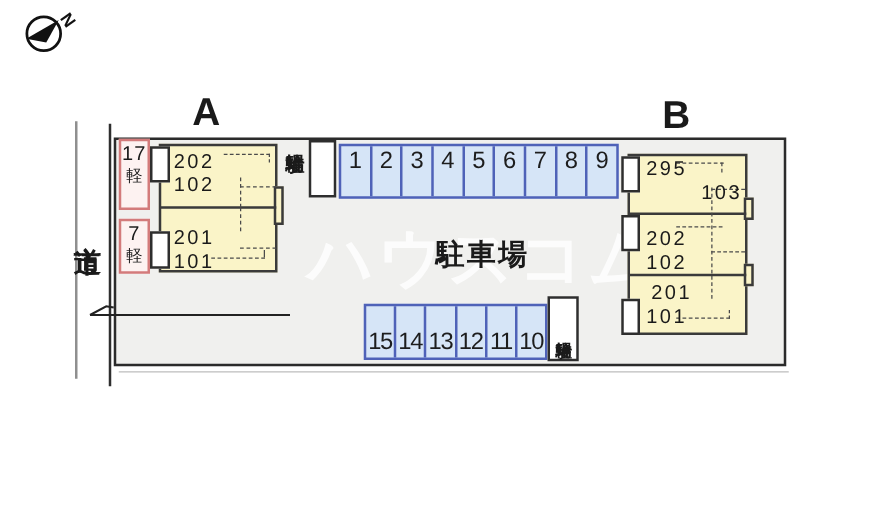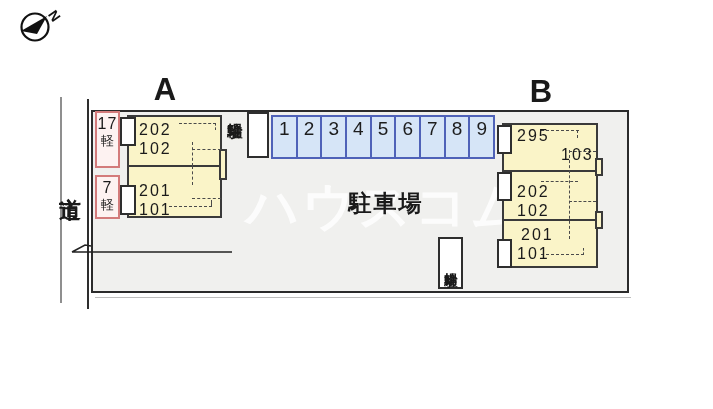--- a/index.html
+++ b/index.html
@@ -101,20 +101,28 @@
     <div class="cell">2</div>
     <div class="cell">3</div>
     <div class="cell">4</div>
     <div class="cell">5</div>
     <div class="cell">6</div>
     <div class="cell">7</div>
     <div class="cell">8</div>
     <div class="cell">9</div>
   </div>
 
+  <div class="abs spaces bottom-row" style="left:291px;top:243px;width:147px;height:45px;">
+    <div class="cell">15</div>
+    <div class="cell">14</div>
+    <div class="cell">13</div>
+    <div class="cell">12</div>
+    <div class="cell">11</div>
+    <div class="cell">10</div>
+  </div>
 
   <div class="abs shed" style="left:438px;top:237px;width:25px;height:52px;display:flex;align-items:center;justify-content:center;">
     <span class="vtext" style="font-size:13px;font-weight:bold;line-height:14px;">駐輪場</span>
   </div>
 
   <div>
     <div class="abs bldg-label" style="left:514px;top:74px;width:54px;">B</div>
     <div class="abs bldg" style="left:502px;top:123px;width:96px;height:145px;"></div>
     <div class="abs bump" style="left:595px;top:158px;width:8px;height:18px;"></div>
     <div class="abs bump" style="left:595px;top:211px;width:8px;height:18px;"></div>

